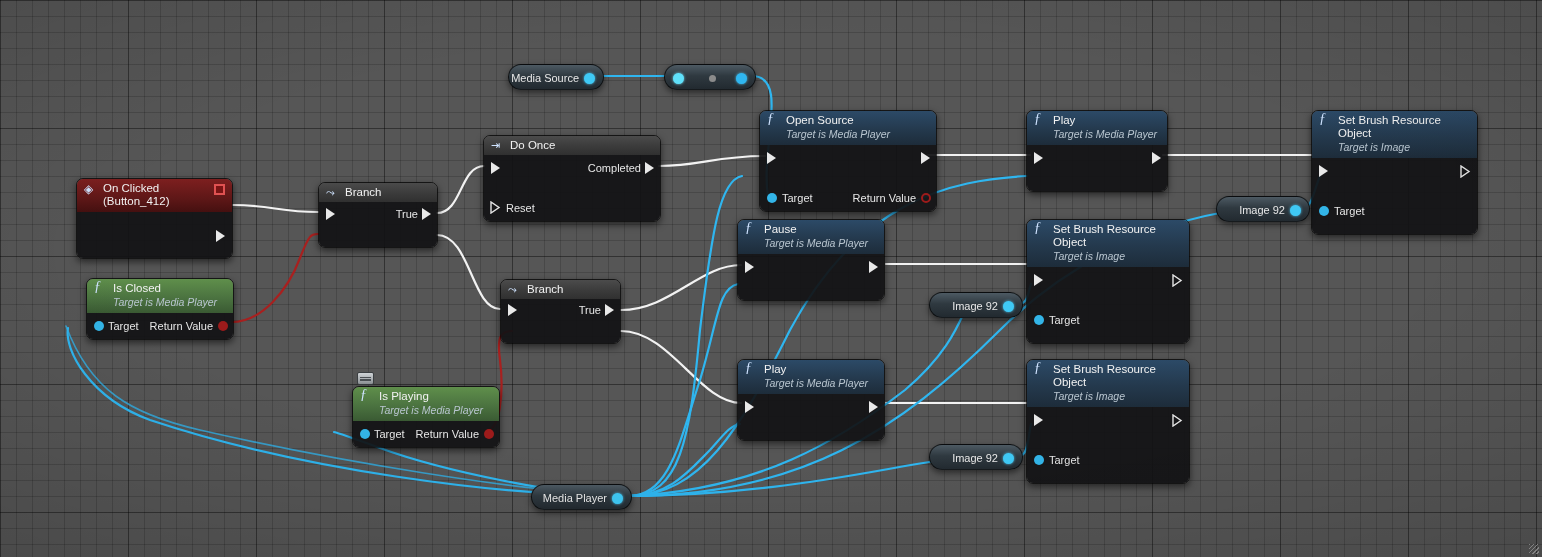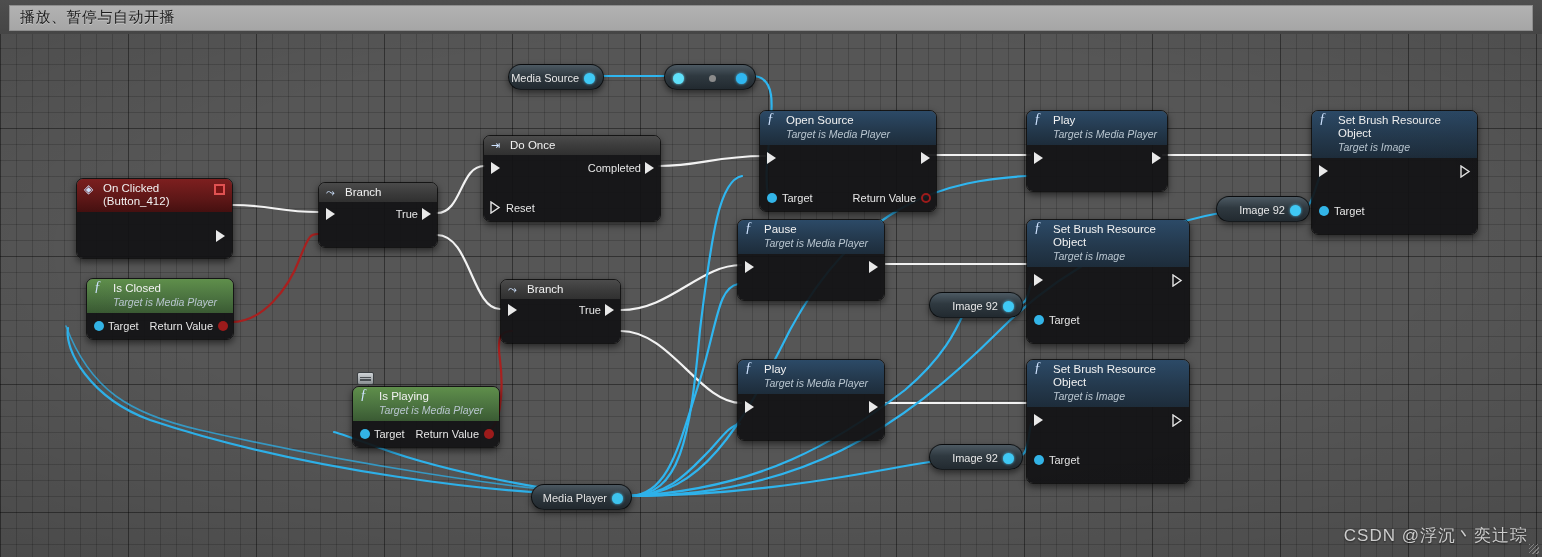--- a/index.html
+++ b/index.html
@@ -415,20 +415,15 @@
     <span class="vpin"></span>
   </div>
 
   <div class="varnode" style="left:531px;top:484px;width:101px;">
     <span class="vlabel">Media Player</span>
     <span class="vpin"></span>
   </div>
 
   <div id="vignette"></div>
 
-  <div id="titlebar">
-    <div id="titleband"></div>
-    <div id="titletext">播放、暂停与自动开播</div>
-  </div>
-
-  <div id="watermark">CSDN @浮沉丶奕辻琮</div>
+
   <div id="resize-grip"></div>
 </div>
 
 </body></html>

